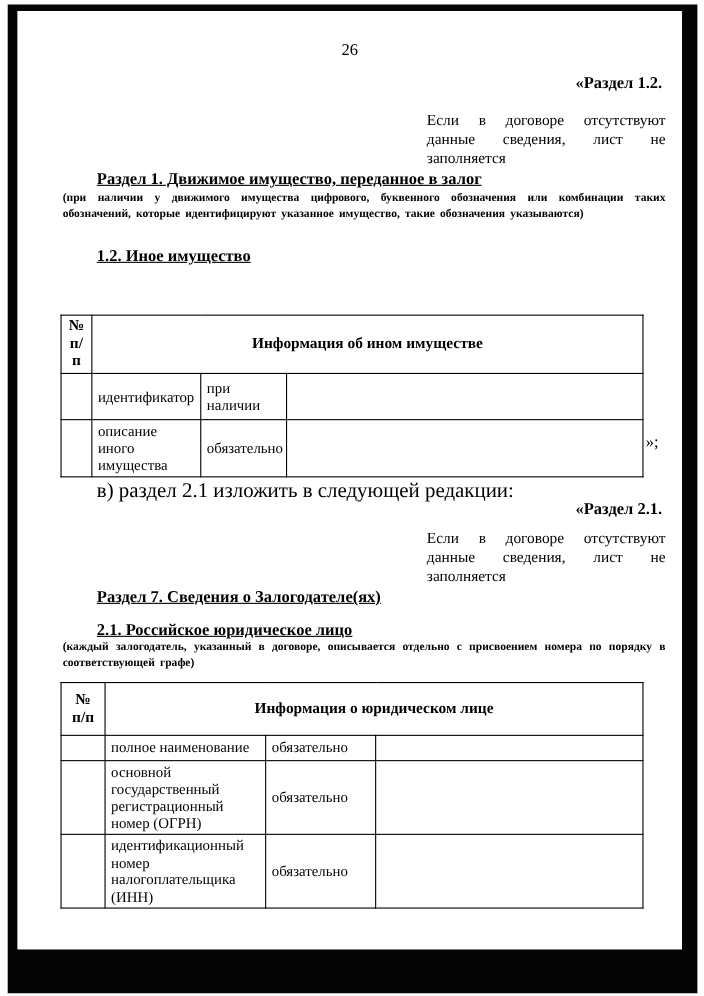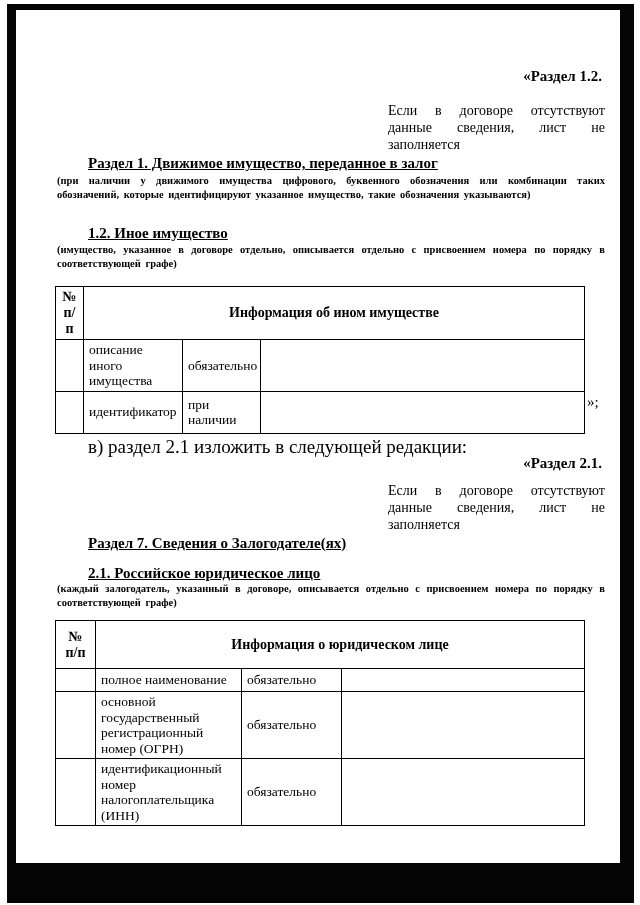--- a/index.html
+++ b/index.html
@@ -62,51 +62,45 @@
   .char-cell:last-child { border-right: none; }
   .closing-mark { left: 571px; top: 384px; font-size: 15px; }
 </style>
 </head>
 <body>
 
 <div class="sheet">
   <div class="frame">
     <div class="content">
 
+      <div class="abs page-number">26</div>
 
       <div class="abs section-ref ref1">«Раздел 1.2.</div>
 
       <div class="abs note-right note1">Если в договоре отсутствуют данные сведения, лист не заполняется</div>
 
       <div class="abs h-bold heading1">Раздел 1. Движимое имущество, переданное в залог</div>
       <div class="abs small-note snote1">(при наличии у движимого имущества цифрового, буквенного обозначения или комбинации таких обозначений, которые идентифицируют указанное имущество, такие обозначения указываются)</div>
 
       <div class="abs h-bold sub1">1.2. Иное имущество</div>
-      <div class="abs small-note snote2">(имущество, указанное в договоре отдельно, описывается отдельно с присвоением номера по порядку в соответствующей графе)</div>
 
       <table class="abs table1">
         <colgroup>
           <col style="width:28px">
             <col style="width:99px">
             <col style="width:78px">
             <col>
         </colgroup>
         <tbody>
           <tr style="height:48px">
             <th class="t-head">
               <span style="display:block">№</span>
               <span style="display:block">п/п</span>
             </th>
             <th class="t-head" colspan="3">Информация об ином имуществе</th>
-          </tr>
-          <tr style="height:43px">
-            <td class="num-col"></td>
-            <td>описание иного имущества</td>
-            <td>обязательно</td>
-            <td></td>
           </tr>
           <tr style="height:42px">
             <td class="num-col"></td>
             <td>идентификатор</td>
             <td>при наличии</td>
             <td class="char-td">
               <div class="char-row">
                   <div class="char-cell"></div>
                   <div class="char-cell"></div>
                   <div class="char-cell"></div>
@@ -122,20 +116,26 @@
                   <div class="char-cell"></div>
                   <div class="char-cell"></div>
                   <div class="char-cell"></div>
                   <div class="char-cell"></div>
                   <div class="char-cell"></div>
                   <div class="char-cell"></div>
                   <div class="char-cell"></div>
                   <div class="char-cell"></div>
                 </div>
             </td>
+          </tr>
+          <tr style="height:43px">
+            <td class="num-col"></td>
+            <td>описание иного имущества</td>
+            <td>обязательно</td>
+            <td></td>
           </tr>
         </tbody>
       </table>
 
       <div class="abs closing-mark">»;</div>
 
       <div class="abs item-v">в) раздел 2.1 изложить в следующей редакции:</div>
 
       <div class="abs section-ref ref2">«Раздел 2.1.</div>
 

